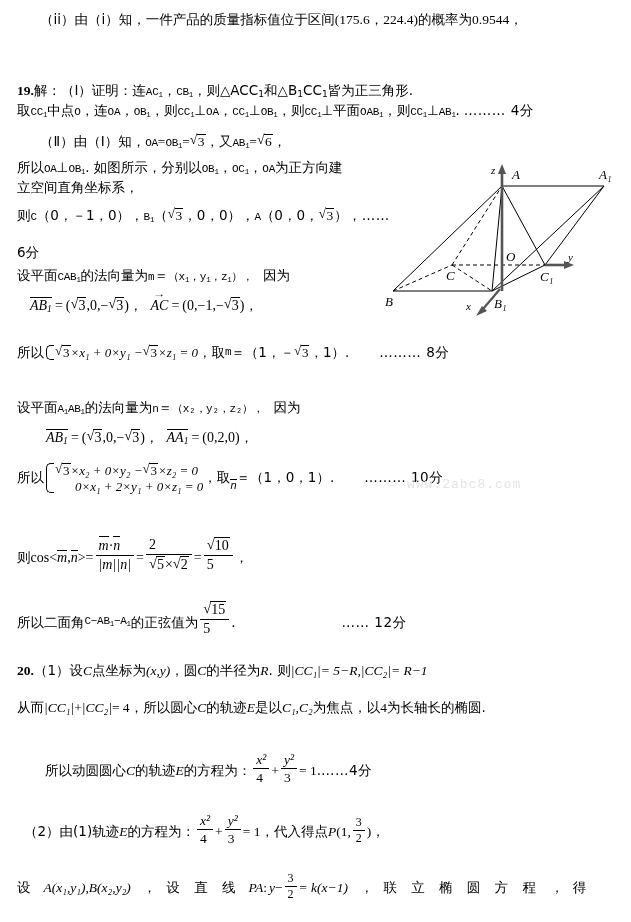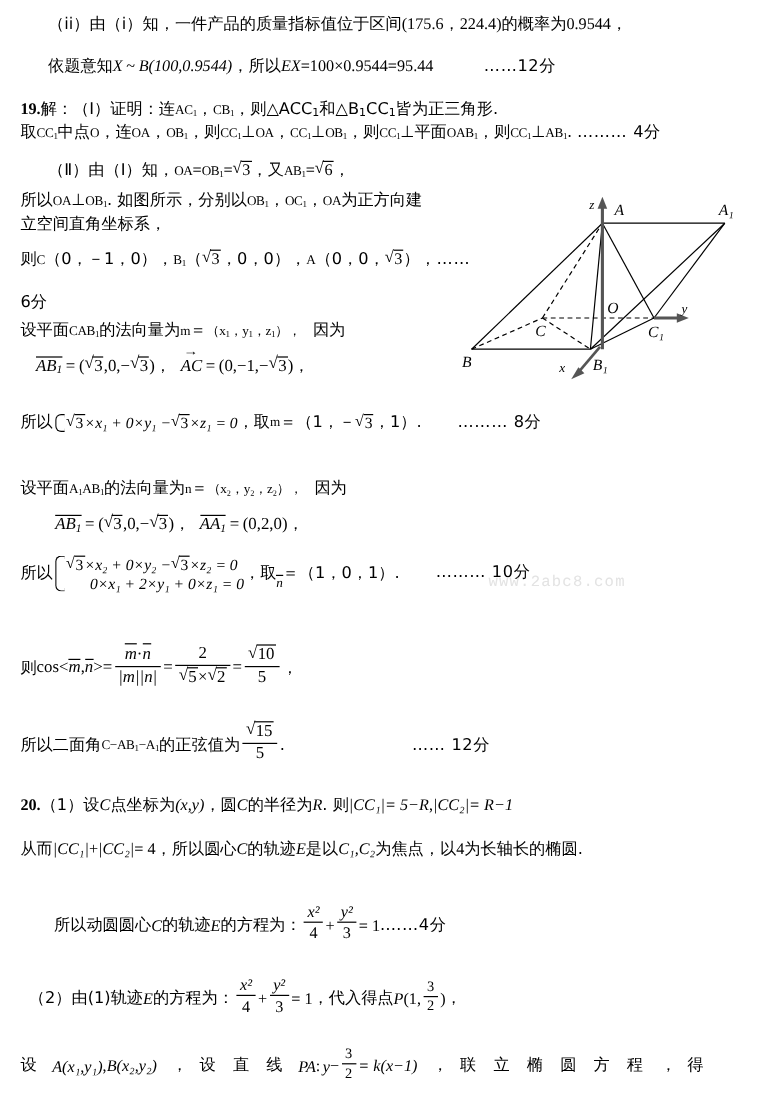--- a/index.html
+++ b/index.html
@@ -32,21 +32,21 @@
   }
   .mi {
     font-family: "Liberation Serif", "DejaVu Serif", serif;
     font-style: italic;
   }
   .mn {
     font-family: "Liberation Serif", "DejaVu Serif", serif;
     font-style: normal;
   }
   .mono {
-    font-family: Liberation Serif, serif;
+    font-family: Liberation Mono, monospace;
     font-size: 11px;
     letter-spacing: -0.3px;
     margin-top: 16px;
   }
   .bold { font-weight: bold; }
   sub {
     font-size: 0.68em;
     vertical-align: -0.22em;
   }
   
@@ -66,21 +66,20 @@
   .sqrt > span {
     display: inline-block;
     border-top: 1px solid #000;
     padding: 0 1px;
     line-height: 1.08;
   }
   
   .frac {
     display: inline-block;
     vertical-align: -0.52em;
-    text-align: center;
     line-height: 1.12;
     margin: 0 2px;
   }
   .frac > .num {
     display: block;
     border-bottom: 1px solid #000;
     padding: 0 3px 1px 3px;
   }
   .frac > .den {
     display: block;
@@ -160,23 +159,20 @@
 </style>
 </head>
 <body>
 
 <div class="page">
 
   <div class="line cn" style="left:40px; top:13px;">
     <span>（ii）由（i）知，一件产品的质量指标值位于区间</span><span class="mn">(175.6，224.4)</span><span>的概率为</span><span class="mn">0.9544</span><span>，</span>
   </div>
 
-  <div class="line cn" style="left:40px; top:48px;">
-    <span>依题意知</span><span class="mi">X</span><span class="mn" style="margin:0 3px;">~</span><span class="mi">B(100,0.9544)</span><span>，所以</span><span class="mi">EX</span><span class="mn">=</span><span class="mn">100×0.9544</span><span class="mn">=</span><span class="mn">95.44</span><span class="dots" style="margin-left:42px;">……12分</span>
-  </div>
 
   <div class="line cn" style="left:17px; top:84px;">
     <span class="bold mn">19.</span><span>解：（Ⅰ）证明：连</span><span class="mono"><span>AC</span><sub>1</sub></span><span>，</span><span class="mono"><span>CB</span><sub>1</sub></span><span>，则△ACC</span><sub>1</sub><span>和△B</span><sub>1</sub><span>CC</span><sub>1</sub><span>皆为正三角形.</span>
   </div>
 
   <div class="line cn" style="left:17px; top:104px;">
     <span>取</span><span class="mono"><span>CC</span><sub>1</sub></span><span>中点</span><span class="mono">O</span><span>，连</span><span class="mono">OA</span><span>，</span><span class="mono"><span>OB</span><sub>1</sub></span><span>，则</span><span class="mono"><span>CC</span><sub>1</sub></span><span>⊥</span><span class="mono">OA</span><span>，</span><span class="mono"><span>CC</span><sub>1</sub></span><span>⊥</span><span class="mono"><span>OB</span><sub>1</sub></span><span>，则</span><span class="mono"><span>CC</span><sub>1</sub></span><span>⊥平面</span><span class="mono"><span>OAB</span><sub>1</sub></span><span>，则</span><span class="mono"><span>CC</span><sub>1</sub></span><span>⊥</span><span class="mono"><span>AB</span><sub>1</sub></span><span>.</span><span class="dots" style="margin-left:4px;">……… 4分</span>
   </div>
 
   <div class="line cn" style="left:40px; top:134px;">

